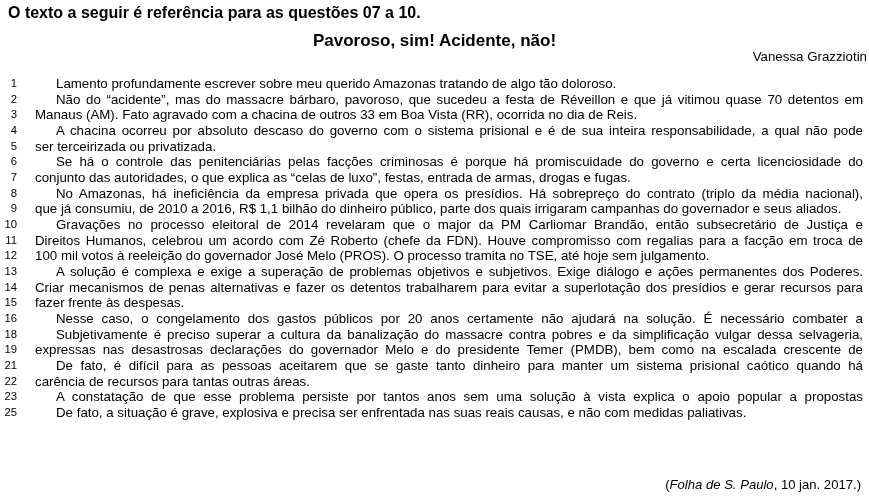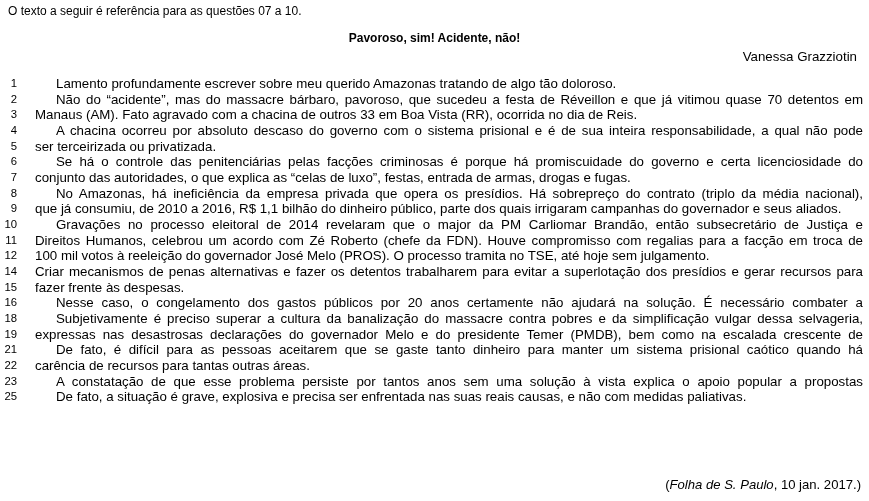--- a/index.html
+++ b/index.html
@@ -14,36 +14,36 @@
     background: #ffffff;
     color: #000000;
     font-family: "Liberation Sans", sans-serif;
     font-size: 13.3px;
     overflow: hidden;
   }
   .intro {
     position: absolute;
     top: 4px;
     left: 8px;
-    font-weight: normal;
-    font-size: 12px;
+    font-weight: bold;
+    font-size: 16px;
   }
   .title {
     position: absolute;
     top: 31px;
     left: 0;
     width: 100%;
     text-align: center;
     font-weight: bold;
-    font-size: 12px;
+    font-size: 17px;
   }
   .author {
     position: absolute;
     top: 49px;
-    right: 12px;
+    right: 2px;
     text-align: left;
   }
   .lines {
     position: absolute;
     top: 76px;
     left: 0;
     right: 6px;
   }
   .line {
     display: flex;
@@ -146,20 +146,24 @@
   <div class="line">
     <span class="line-num">11</span>
     <span class="line-text justify">Direitos Humanos, celebrou um acordo com Zé Roberto (chefe da FDN). Houve compromisso com regalias para a facção em troca de</span>
   </div>
 
   <div class="line">
     <span class="line-num">12</span>
     <span class="line-text">100 mil votos à reeleição do governador José Melo (PROS). O processo tramita no TSE, até hoje sem julgamento.</span>
   </div>
 
+  <div class="line">
+    <span class="line-num">13</span>
+    <span class="line-text indent justify">A solução é complexa e exige a superação de problemas objetivos e subjetivos. Exige diálogo e ações permanentes dos Poderes.</span>
+  </div>
 
   <div class="line">
     <span class="line-num">14</span>
     <span class="line-text justify">Criar mecanismos de penas alternativas e fazer os detentos trabalharem para evitar a superlotação dos presídios e gerar recursos para</span>
   </div>
 
   <div class="line">
     <span class="line-num">15</span>
     <span class="line-text">fazer frente às despesas.</span>
   </div>

